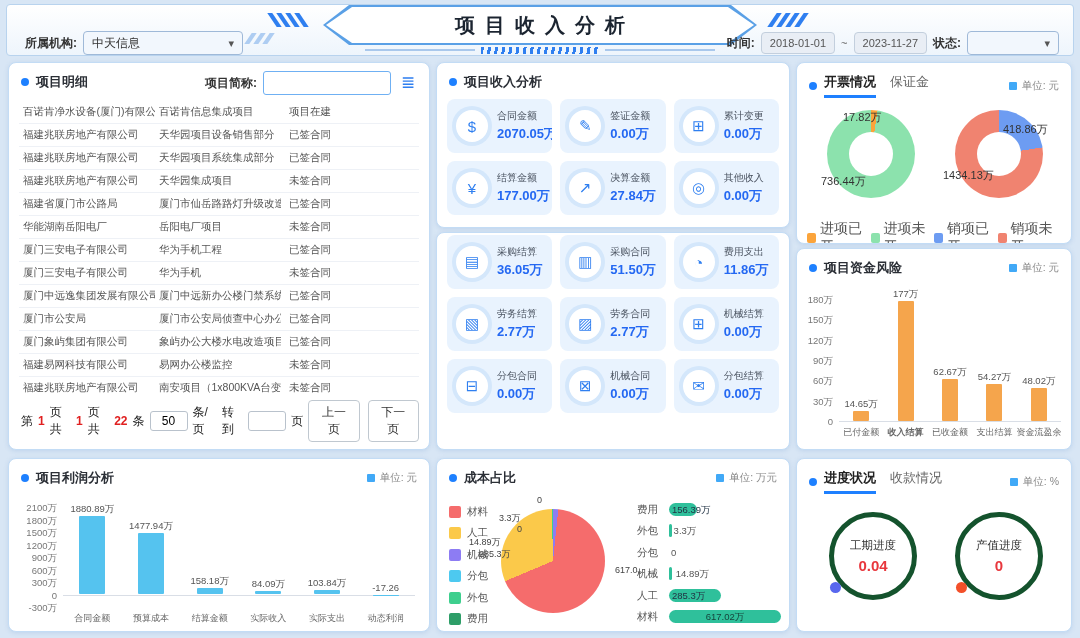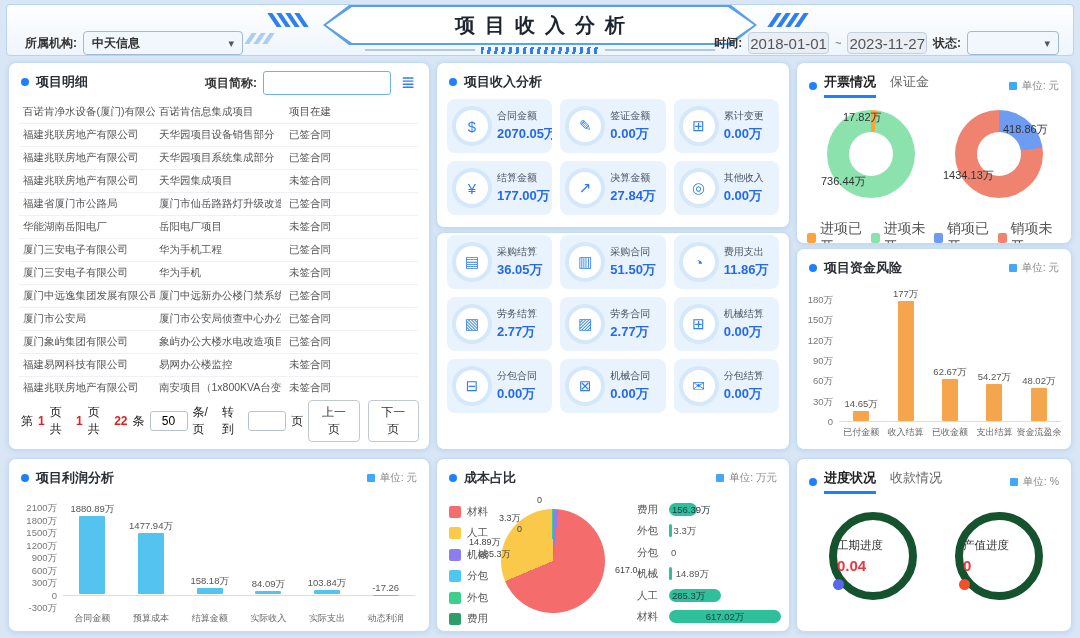--- a/index.html
+++ b/index.html
@@ -5,26 +5,26 @@
   * { box-sizing:border-box; margin:0; padding:0; }
   html,body { width:1080px; height:638px; }
   body { font-family:"Liberation Sans","DejaVu Sans",sans-serif; background:#d8e6f5; position:relative; overflow:hidden; color:#333; }
 
   
   .topbar { position:absolute; left:6px; top:4px; width:1068px; height:52px;
             background:linear-gradient(#ffffff,#eef5fc); border:1px solid #b8d3ee; border-radius:4px; }
   .org { position:absolute; left:18px; top:26px; display:flex; align-items:center; gap:6px; }
   .f-label { font-size:12px; font-weight:bold; color:#333; white-space:nowrap; }
   .select { display:flex; align-items:center; justify-content:space-between; padding:0 8px;
-            border:1px solid #9fb9d8; border-radius:4px; background:#f2f7fd; height:24px; font-size:12px; color:#333;font-weight:bold; }
+            border:1px solid #9fb9d8; border-radius:4px; background:#f2f7fd; height:24px; font-size:12px; color:#333; }
   .select .chev { color:#555; font-size:11px; margin-left:8px; }
   .org .select { width:160px; }
   .filters { position:absolute; right:14px; top:26px; display:flex; align-items:center; gap:6px; }
-  .datebox { height:22px; padding:0 1px; background:#e9eef5; border:1px solid #c3cfdd; border-radius:4px;
-             font-size:15px; color:#555; display:flex; align-items:center; }
+  .datebox { height:22px; padding:0 8px; background:#e9eef5; border:1px solid #c3cfdd; border-radius:4px;
+             font-size:11px; color:#555; display:flex; align-items:center; }
   .tilde { color:#666; font-size:11px; }
   .filters .select { width:92px; }
 
   .banner-edge { position:absolute; left:50%; transform:translateX(-50%); top:0; width:434px; height:40px; background:#5aa0e6;
      clip-path:polygon(26px 0, calc(100% - 26px) 0, 100% 50%, calc(100% - 26px) 100%, 26px 100%, 0 50%); }
   .banner { position:absolute; left:50%; transform:translateX(-50%); top:2px; width:428px; height:36px; background:#ffffff;
      clip-path:polygon(26px 0, calc(100% - 26px) 0, 100% 50%, calc(100% - 26px) 100%, 26px 100%, 0 50%);
      display:flex; align-items:center; justify-content:center; }
   .banner .title { font-size:20px; font-weight:bold; letter-spacing:10px; color:#1b2430; padding-left:10px; }
   .hatch { position:absolute; left:50%; transform:translateX(-50%); top:42px; width:118px; height:7px;
@@ -119,22 +119,22 @@
   .pl-c { left:32px; top:77px; } .pl-d { left:42px; top:89px; } .pl-right { left:178px; top:106px; }
   .cost-bars { position:absolute; left:200px; top:40px; width:148px; }
   .cb-row { display:flex; align-items:center; height:21.5px; }
   .cb-name { width:32px; font-size:10.5px; color:#555; flex:0 0 auto; }
   .cb-track { position:relative; width:112px; height:14px; }
   .cb-bar { position:absolute; left:0; top:0; height:13px; border-radius:7px; }
   .cb-text { position:absolute; top:1px; font-size:9.5px; white-space:nowrap; }
 
   
   .gauges { position:relative; height:120px; }
-  .gauge { position:absolute; top:12px; width:88px; height:88px; border-radius:50%; border:8px solid #14532d;
-           display:flex; flex-direction:column; justify-content:center; }
+  .gauge { position:absolute; top:12px; width:88px; height:88px; border-radius:50%; border:5px solid #14532d;
+           display:flex; flex-direction:column; align-items:center; justify-content:center; }
   .g1 { left:32px; } .g2 { left:158px; }
   .gname { font-size:11.5px; color:#333; }
   .gvalue { font-size:15px; font-weight:bold; color:#e8373d; margin-top:4px; }
   .gdot { position:absolute; width:11px; height:11px; border-radius:50%; left:-4px; bottom:2px; }
 </style>
 </head>
 <body>
 
 <div class="page">
 
@@ -490,21 +490,21 @@
         <span class="ytick" style="width: 28px; left: 0px; top: 72px;">90万</span>
         <span class="ytick" style="width: 28px; left: 0px; top: 92.3333px;">60万</span>
         <span class="ytick" style="width: 28px; left: 0px; top: 112.667px;">30万</span>
         <span class="ytick" style="width: 28px; left: 0px; top: 133px;">0</span>
         <div class="axis" style="left: 34px; width: 222px; top: 138px;"></div>
         <div class="bar" style="width: 16px; left: 48.2px; height: 9.92944px; top: 128.071px; background: rgb(245, 165, 76);"></div>
         <span class="blabel" style="left: 21.2px; top: 115.071px;">14.65万</span>
         <span class="xlabel" style="left: 34px; width: 44.4px; top: 143px;">已付金额</span>
         <div class="bar" style="width: 16px; left: 92.6px; height: 119.967px; top: 18.0333px; background: rgb(245, 165, 76);"></div>
         <span class="blabel" style="left: 65.6px; top: 5.03333px;">177万</span>
-        <span class="xlabel" style="left: 78.4px; width: 44.4px; top: 143px;">收入结算</span>
+        <span class="xlabel" style="left: 78.4px; width: 44.4px; top: 143px; font-weight: bold;">收入结算</span>
         <div class="bar" style="width: 16px; left: 137px; height: 42.4763px; top: 95.5237px; background: rgb(245, 165, 76);"></div>
         <span class="blabel" style="left: 110px; top: 82.5237px;">62.67万</span>
         <span class="xlabel" style="left: 122.8px; width: 44.4px; top: 143px;">已收金额</span>
         <div class="bar" style="width: 16px; left: 181.4px; height: 36.783px; top: 101.217px; background: rgb(245, 165, 76);"></div>
         <span class="blabel" style="left: 154.4px; top: 88.217px;">54.27万</span>
         <span class="xlabel" style="left: 167.2px; width: 44.4px; top: 143px;">支出结算</span>
         <div class="bar" style="width: 16px; left: 225.8px; height: 32.5469px; top: 105.453px; background: rgb(245, 165, 76);"></div>
         <span class="blabel" style="left: 198.8px; top: 92.4531px;">48.02万</span>
         <span class="xlabel" style="left: 211.6px; width: 44.4px; top: 143px;">资金流盈余</span>
       </div>

